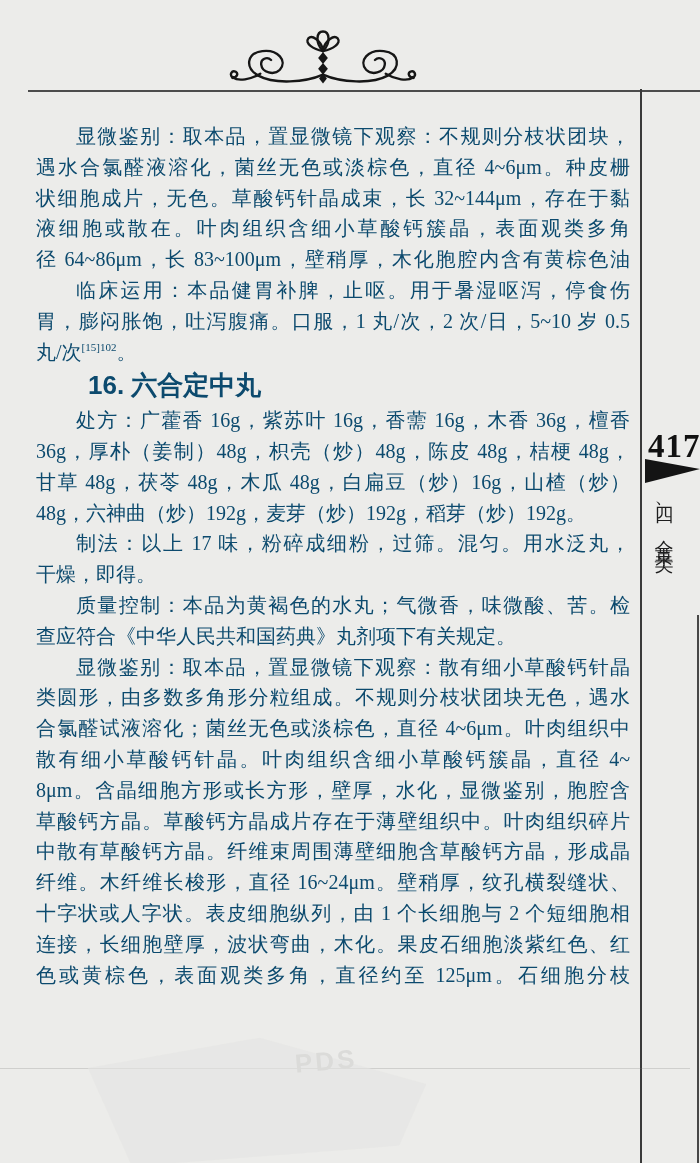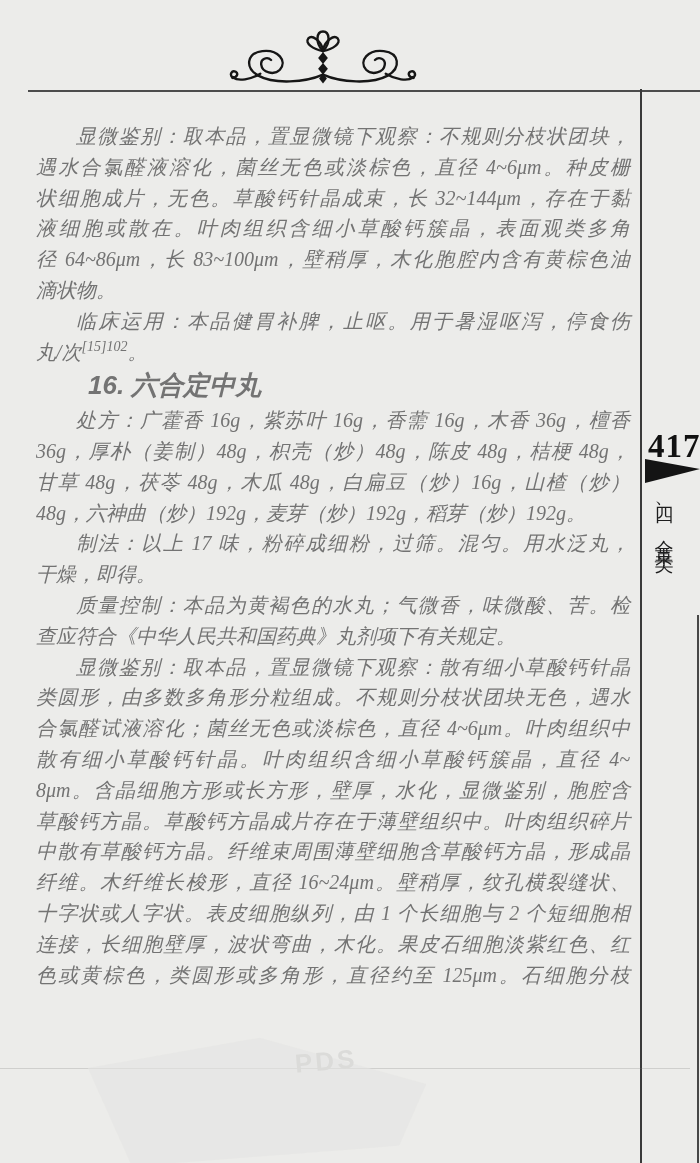--- a/index.html
+++ b/index.html
@@ -27,30 +27,30 @@
   }
   .side-label{
     position:absolute;left:651px;top:492px;height:300px;
     writing-mode:vertical-rl;text-orientation:upright;
     font-size:19px;letter-spacing:7px;color:#1e1e1e;
     font-family:"Liberation Serif","DejaVu Serif",serif;
   }
   
   .text-column{
     position:absolute;left:36px;top:121px;width:594px;
-    font-size:20px;line-height:30.8px;color:#737373;font-style:italic;
+    font-size:20px;line-height:30.8px;color:#0c4a6e;
   }
   .line{text-align:justify;text-align-last:left;}
   .line.just{text-align-last:justify;}
   .line.indent{text-indent:2em;}
   .line.heading{
     font-family:"Liberation Sans","DejaVu Sans",sans-serif;
     font-weight:bold;font-size:26px;margin:3px 0 4px 0;
   }
-  .line sup{font-size:14px;line-height:0;vertical-align:super;}
+  .line sup{font-size:11px;line-height:0;vertical-align:super;}
   
   .hairline{position:absolute;left:0;top:1068px;width:690px;height:1px;background:rgba(120,120,120,.25);}
   .watermark-blob{
     position:absolute;left:92px;top:1038px;width:335px;height:122px;
     background:#e4e4e2;opacity:.6;transform:rotate(-6deg);
     clip-path:polygon(0 10%,52% 0,100% 52%,90% 100%,10% 94%);
   }
   .watermark-text{
     position:absolute;left:295px;top:1046px;
     font-family:"Liberation Sans","DejaVu Sans",sans-serif;
@@ -91,42 +91,42 @@
   <div class="page-number">417</div>
   <div class="thumb-tab"></div>
   <div class="side-label">四、全草类</div>
 
   <div class="text-column">
       <div class="line indent just">显微鉴别：取本品，置显微镜下观察：不规则分枝状团块，</div>
       <div class="line just">遇水合氯醛液溶化，菌丝无色或淡棕色，直径 4~6μm。种皮栅</div>
       <div class="line just">状细胞成片，无色。草酸钙针晶成束，长 32~144μm，存在于黏</div>
       <div class="line just">液细胞或散在。叶肉组织含细小草酸钙簇晶，表面观类多角</div>
       <div class="line just">径 64~86μm，长 83~100μm，壁稍厚，木化胞腔内含有黄棕色油</div>
-      <div class="line">滴状物。</div>
       <div class="line indent just">临床运用：本品健胃补脾，止呕。用于暑湿呕泻，停食伤</div>
+      <div class="line just">胃，膨闷胀饱，吐泻腹痛。口服，1 丸/次，2 次/日，5~10 岁 0.5</div>
       <div class="line">丸/次<sup>[15]102</sup>。</div>
       <div class="line indent heading">16. 六合定中丸</div>
       <div class="line indent just">处方：广藿香 16g，紫苏叶 16g，香薷 16g，木香 36g，檀香</div>
       <div class="line just">36g，厚朴（姜制）48g，枳壳（炒）48g，陈皮 48g，桔梗 48g，</div>
       <div class="line just">甘草 48g，茯苓 48g，木瓜 48g，白扁豆（炒）16g，山楂（炒）</div>
       <div class="line">48g，六神曲（炒）192g，麦芽（炒）192g，稻芽（炒）192g。</div>
       <div class="line indent just">制法：以上 17 味，粉碎成细粉，过筛。混匀。用水泛丸，</div>
       <div class="line">干燥，即得。</div>
       <div class="line indent just">质量控制：本品为黄褐色的水丸；气微香，味微酸、苦。检</div>
       <div class="line">查应符合《中华人民共和国药典》丸剂项下有关规定。</div>
       <div class="line indent just">显微鉴别：取本品，置显微镜下观察：散有细小草酸钙针晶</div>
       <div class="line just">类圆形，由多数多角形分粒组成。不规则分枝状团块无色，遇水</div>
       <div class="line just">合氯醛试液溶化；菌丝无色或淡棕色，直径 4~6μm。叶肉组织中</div>
       <div class="line just">散有细小草酸钙针晶。叶肉组织含细小草酸钙簇晶，直径 4~</div>
       <div class="line just">8μm。含晶细胞方形或长方形，壁厚，水化，显微鉴别，胞腔含</div>
       <div class="line just">草酸钙方晶。草酸钙方晶成片存在于薄壁组织中。叶肉组织碎片</div>
       <div class="line just">中散有草酸钙方晶。纤维束周围薄壁细胞含草酸钙方晶，形成晶</div>
       <div class="line just">纤维。木纤维长梭形，直径 16~24μm。壁稍厚，纹孔横裂缝状、</div>
       <div class="line just">十字状或人字状。表皮细胞纵列，由 1 个长细胞与 2 个短细胞相</div>
       <div class="line just">连接，长细胞壁厚，波状弯曲，木化。果皮石细胞淡紫红色、红</div>
-      <div class="line just">色或黄棕色，类圆形或多角形，直径约至 125μm。石细胞分枝</div>
+      <div class="line just">色或黄棕色，表面观类多角，直径约至 125μm。石细胞分枝</div>
     </div>
 
   <div class="hairline"></div>
   <div class="watermark-blob"></div>
   <div class="watermark-text">PDS</div>
 
 </div>
 
 </body></html>

